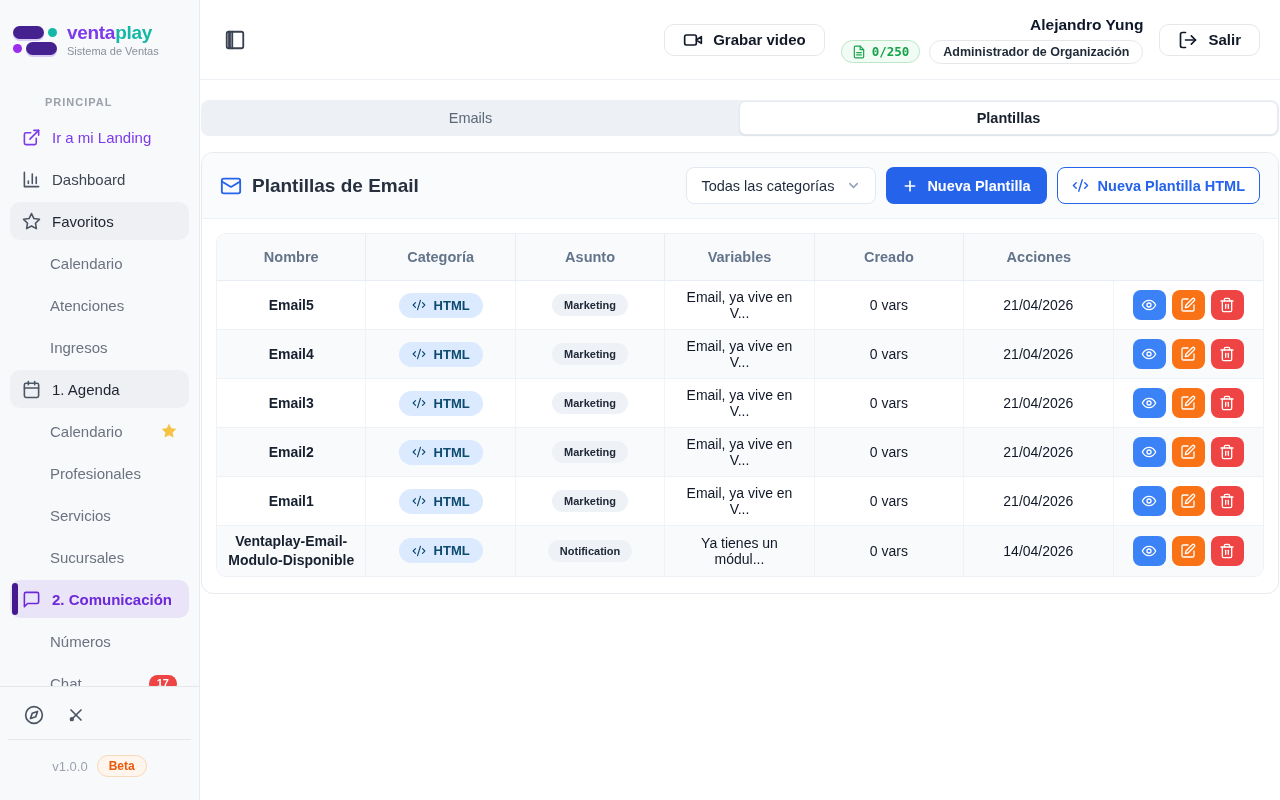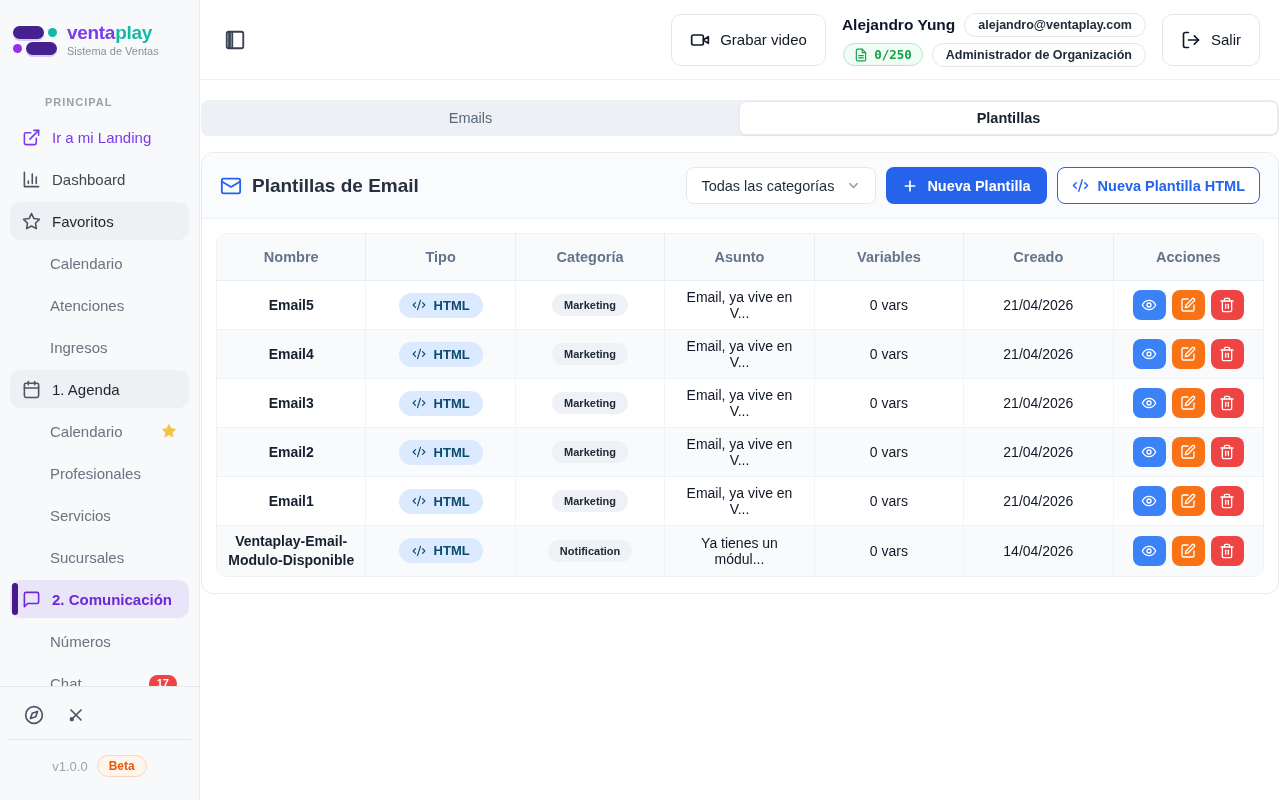--- a/index.html
+++ b/index.html
@@ -40,21 +40,21 @@
   .tool-btn svg { width:20px; height:20px; }
   .version-row { border-top:1px solid #e5e7eb; margin:0 8px; padding:15px 0; display:flex; align-items:center; justify-content:center; gap:9px; font-size:13px; color:#9ca3af; }
   .beta-badge { background:#fff5ec; border:1px solid #f7d9bc; color:#ea580c; font-size:12px; font-weight:700; padding:3px 11px; border-radius:999px; }
 
   
   .main { flex:1; display:flex; flex-direction:column; min-width:0; }
   .topbar { height:80px; background:#fff; border-bottom:1px solid #edf0f4; display:flex; align-items:center; justify-content:space-between; padding:0 20px; flex:none; }
   .panel-toggle { background:none; border:none; padding:4px; color:#374151; cursor:pointer; display:flex; }
   .panel-toggle svg { width:22px; height:22px; }
   .topbar-right { display:flex; align-items:center; gap:16px; }
-  .btn-outline-gray { display:flex; align-items:center; gap:10px; height:52px; padding:0 18px; border:1px solid #e5e7eb; border-radius:10px; background:#fff; font-size:15px; font-weight:400; color:#111827; cursor:pointer; font-family:inherit; }
+  .btn-outline-gray { display:flex; align-items:center; gap:10px; height:32px; padding:0 18px; border:1px solid #e5e7eb; border-radius:10px; background:#fff; font-size:15px; font-weight:700; color:#111827; cursor:pointer; font-family:inherit; }
   .btn-outline-gray svg { width:20px; height:20px; }
   .user-block { display:flex; flex-direction:column; gap:6px; align-items:flex-end;justify-content:center; }
   .user-row { display:flex; align-items:center; gap:9px; }
   .user-name { font-size:15.5px; font-weight:700; color:#0f172a; }
   .pill { border:1px solid #e5e7eb; border-radius:999px; padding:4px 13px; font-size:12.5px; font-weight:700; color:#1f2937; background:#fff; }
   .quota-pill { display:flex; gap:6px; align-items:center; border:1px solid #bbe7c8; background:#f1fcf4; color:#16a34a; font-family:"DejaVu Sans Mono",monospace; font-size:12.5px; font-weight:700; padding:3px 10px; border-radius:999px; }
   .quota-pill svg { width:14px; height:14px; }
 
   .content { padding:20px 1px 0; background:#fff; flex:1; }
   .tabstrip { display:flex; background:#edf1f6; border-radius:8px; height:36px; padding:1px; }
@@ -241,21 +241,20 @@
           <svg viewBox="0 0 24 24" fill="none" stroke="currentColor" stroke-width="2" stroke-linecap="round" stroke-linejoin="round">
               <path d="m22 8-6 4 6 4V8Z"></path>
               <rect x="2" y="6" width="14" height="12" rx="2"></rect>
             </svg>
           <span>Grabar video</span>
         </button>
 
         <div class="user-block">
           <div class="user-row">
             <span class="user-name">Alejandro Yung</span>
-            <span class="pill">alejandro@ventaplay.com</span>
           </div>
           <div class="user-row">
             <span class="quota-pill">
               <svg viewBox="0 0 24 24" fill="none" stroke="currentColor" stroke-width="2" stroke-linecap="round" stroke-linejoin="round">
                   <path d="M14 2H6a2 2 0 0 0-2 2v16a2 2 0 0 0 2 2h12a2 2 0 0 0 2-2V8z"></path>
                   <polyline points="14 2 14 8 20 8"></polyline>
                   <line x1="8" y1="13" x2="16" y2="13"></line>
                   <line x1="8" y1="17" x2="16" y2="17"></line>
                 </svg>
               <span>0/250</span>
@@ -314,21 +313,20 @@
                   <path d="m14.5 4-5 16"></path>
                 </svg>
               <span>Nueva Plantilla HTML</span>
             </button>
           </div>
         </div>
 
         <div class="table-wrap">
           <div class="thead" id="thead">
               <div class="th">Nombre</div>
-              <div class="th">Tipo</div>
               <div class="th">Categoría</div>
               <div class="th">Asunto</div>
               <div class="th">Variables</div>
               <div class="th">Creado</div>
               <div class="th">Acciones</div>
             </div>
           <div class="tbody" id="tbody">
               <div class="trow">
                 <div class="td name">Email5</div>
                 <div class="td">

